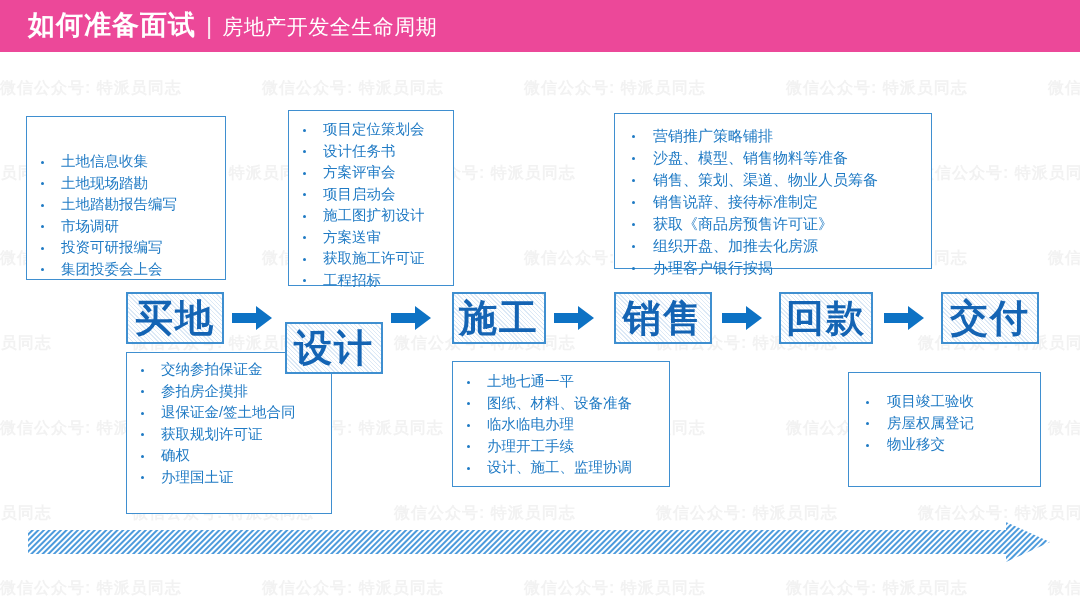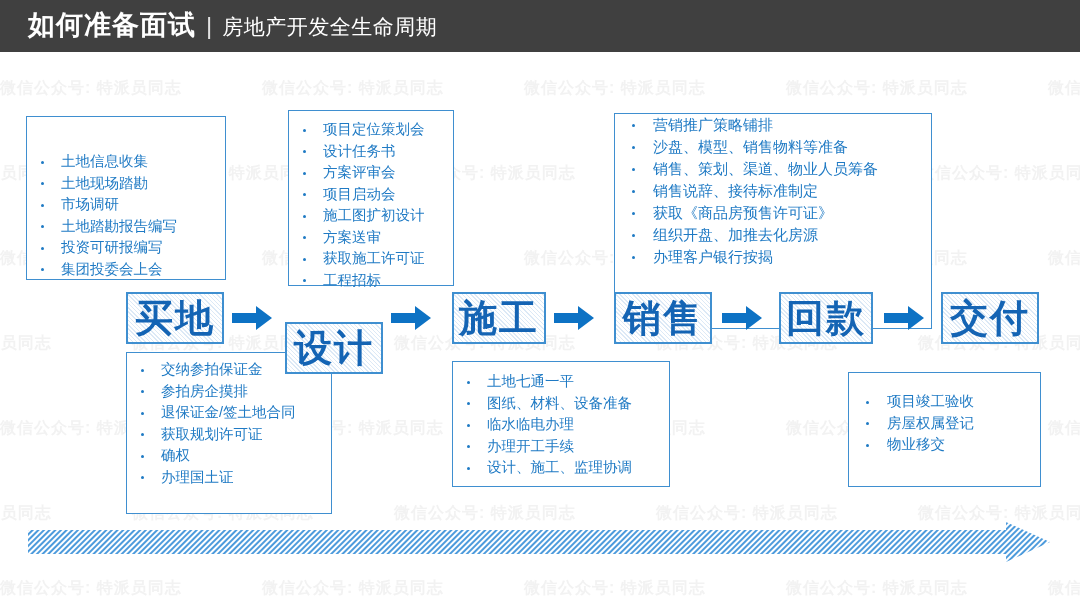--- a/index.html
+++ b/index.html
@@ -37,21 +37,21 @@
     display: inline-block;
     width: 262px;
   }
 
   
   #header-bar {
     position: absolute;
     left: 0; top: 0;
     width: 1080px;
     height: 52px;
-    background: #404040;
+    background: #ec4899;
     z-index: 5;
   }
   #header-title-wrap {
     position: absolute;
     left: 28px;
     top: 7px;
     display: flex;
     align-items: baseline;
     color: #ffffff;
   }
@@ -100,21 +100,21 @@
     top: 9.5px;
     width: 3px;
     height: 3px;
     background: #1f7ac4;
     border-radius: 50%;
   }
 
   
   #box-buy      { left: 26px;  top: 116px; width: 200px; height: 164px; padding-top: 34px; }
   #box-design   { left: 288px; top: 110px; width: 166px; height: 176px; padding-top: 8px; }
-  #box-sales    { left: 614px; top: 113px; width: 318px; height: 216px; }
+  #box-sales    { left: 614px; top: 113px; width: 318px; height: 156px; padding-top: 11px; }
   #box-land     { left: 126px; top: 352px; width: 206px; height: 162px; padding-top: 6px; }
   #box-build    { left: 452px; top: 361px; width: 218px; height: 126px; padding-top: 9px; }
   #box-deliver  { left: 848px; top: 372px; width: 193px; height: 115px; padding-top: 18px; }
 
   #box-sales .detail-list li { font-size: 15px; line-height: 22px; padding-left: 38px; }
   #box-sales .detail-list li::before { left: 17px; top: 9.5px; }
   #box-deliver .detail-list li { padding-left: 38px; }
   #box-deliver .detail-list li::before { left: 17px; }
 
   
@@ -198,22 +198,22 @@
     <span id="title-main">如何准备面试</span>
     <span id="title-sep">|</span>
     <span id="title-sub">房地产开发全生命周期</span>
   </div>
 </div>
 
 <div class="detail-box" id="box-buy">
   <ul class="detail-list">
       <li>土地信息收集</li>
       <li>土地现场踏勘</li>
+      <li>土地踏勘报告编写</li>
       <li>市场调研</li>
-      <li>土地踏勘报告编写</li>
       <li>投资可研报编写</li>
       <li>集团投委会上会</li>
     </ul>
 </div>
 
 <div class="detail-box" id="box-design">
   <ul class="detail-list">
       <li>项目定位策划会</li>
       <li>设计任务书</li>
       <li>方案评审会</li>

